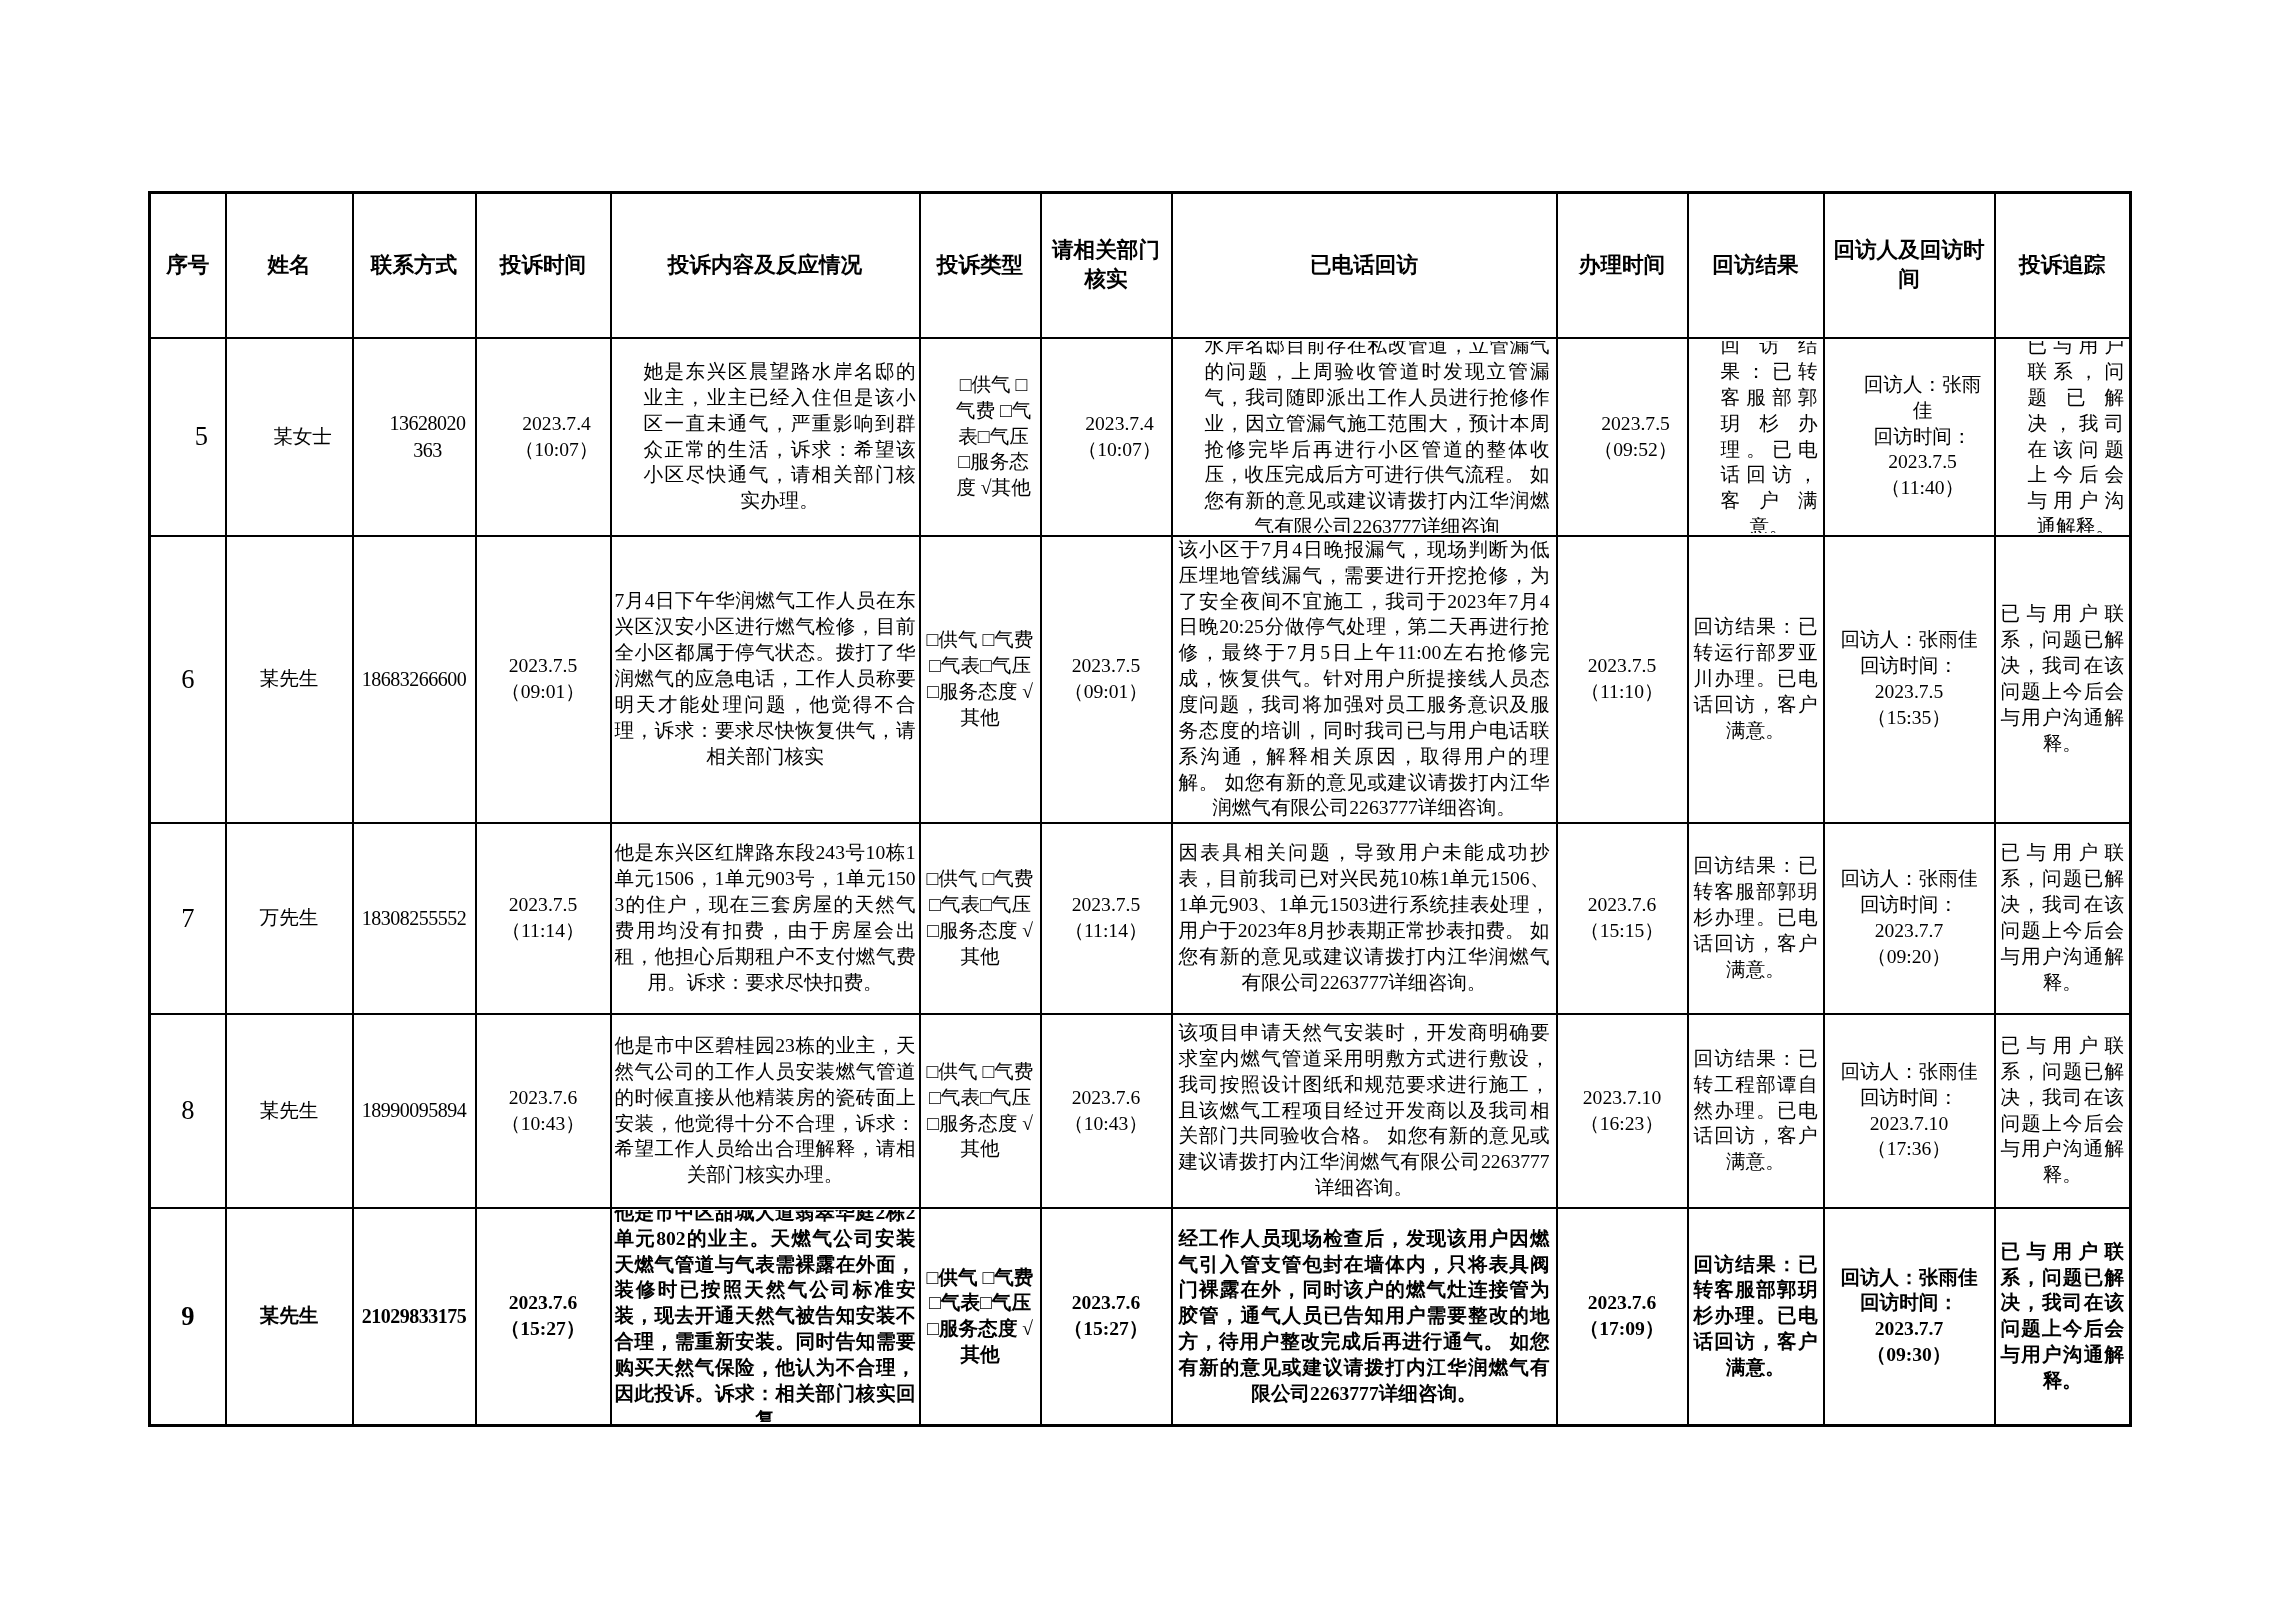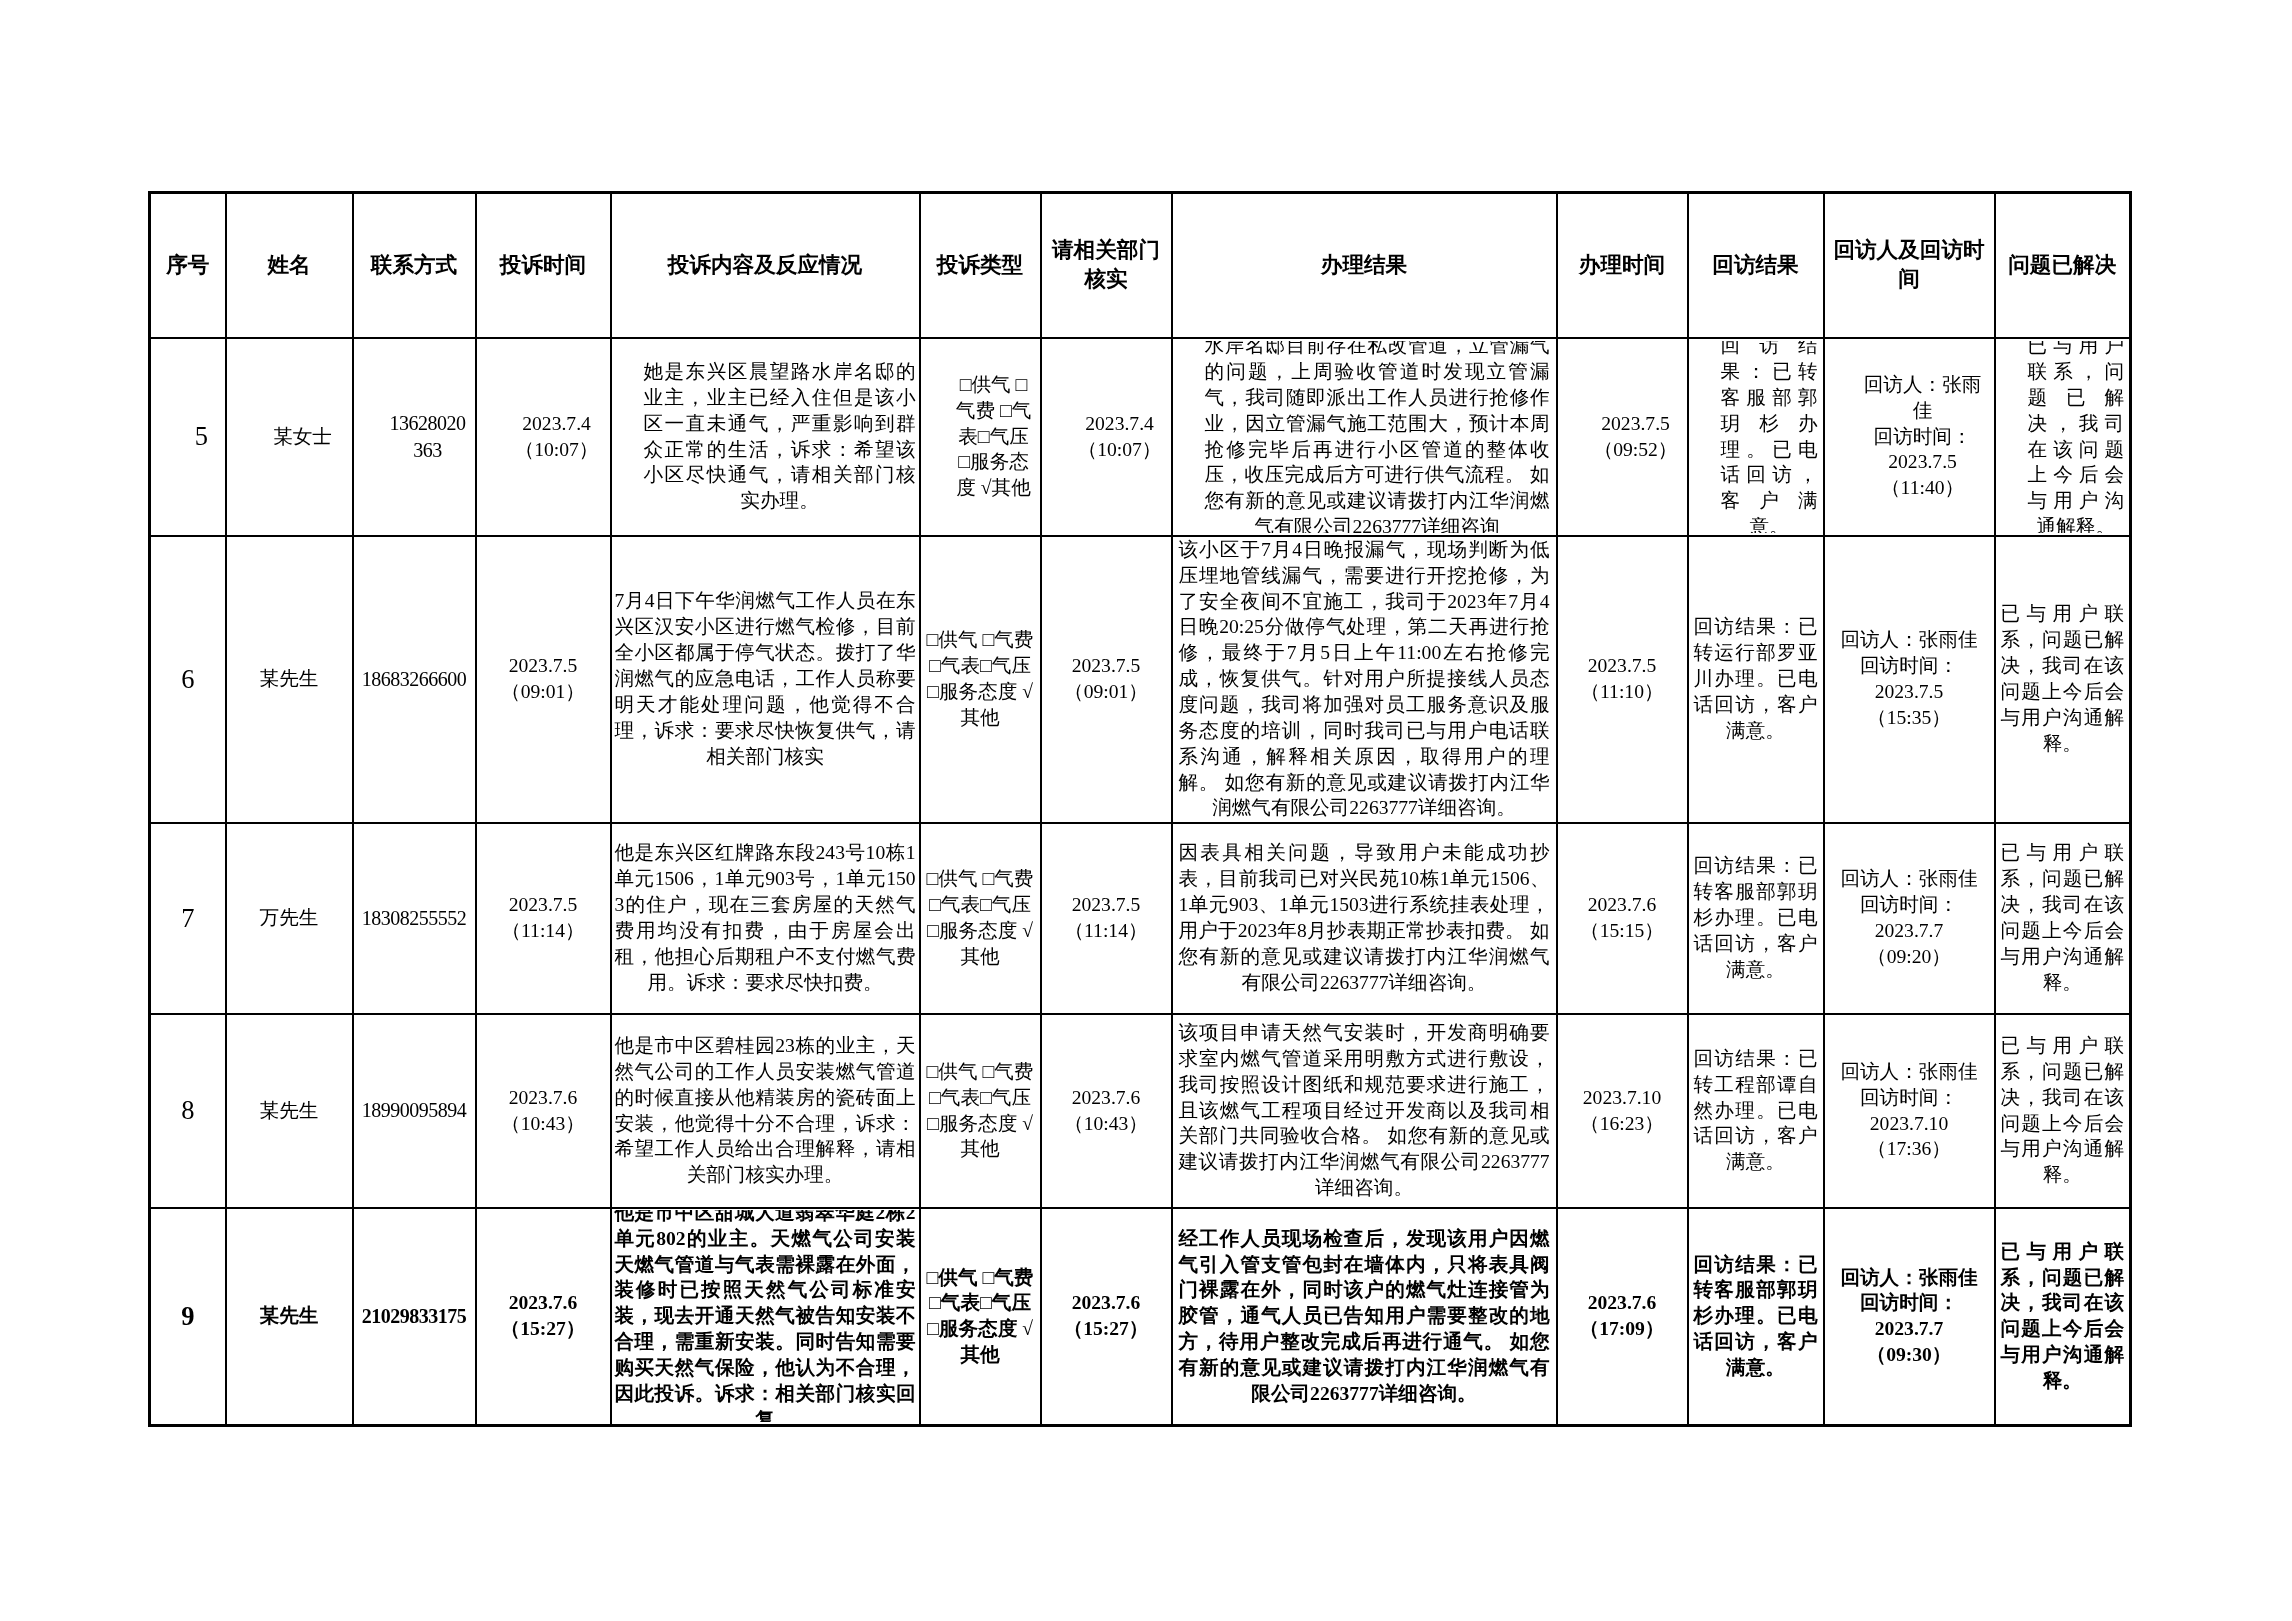--- a/index.html
+++ b/index.html
@@ -118,41 +118,41 @@
             <span class="txt">投诉类型</span>
           </div>
         </th>
       <th>
           <div class="cell-inner">
             <span class="txt">请相关部门核实</span>
           </div>
         </th>
       <th>
           <div class="cell-inner">
-            <span class="txt">办理结果</span>
+            <span class="txt">已电话回访</span>
           </div>
         </th>
       <th>
           <div class="cell-inner">
             <span class="txt">办理时间</span>
           </div>
         </th>
       <th>
           <div class="cell-inner">
             <span class="txt">回访结果</span>
           </div>
         </th>
       <th>
           <div class="cell-inner">
             <span class="txt">回访人及回访时间</span>
           </div>
         </th>
       <th>
           <div class="cell-inner">
-            <span class="txt">问题已解决</span>
+            <span class="txt">投诉追踪</span>
           </div>
         </th>
     </tr>
   </thead>
   <tbody id="table-body">
       <tr>
         <td class="col-no">
           <div class="cell-inner">
             <span class="txt">5</span>
           </div>

